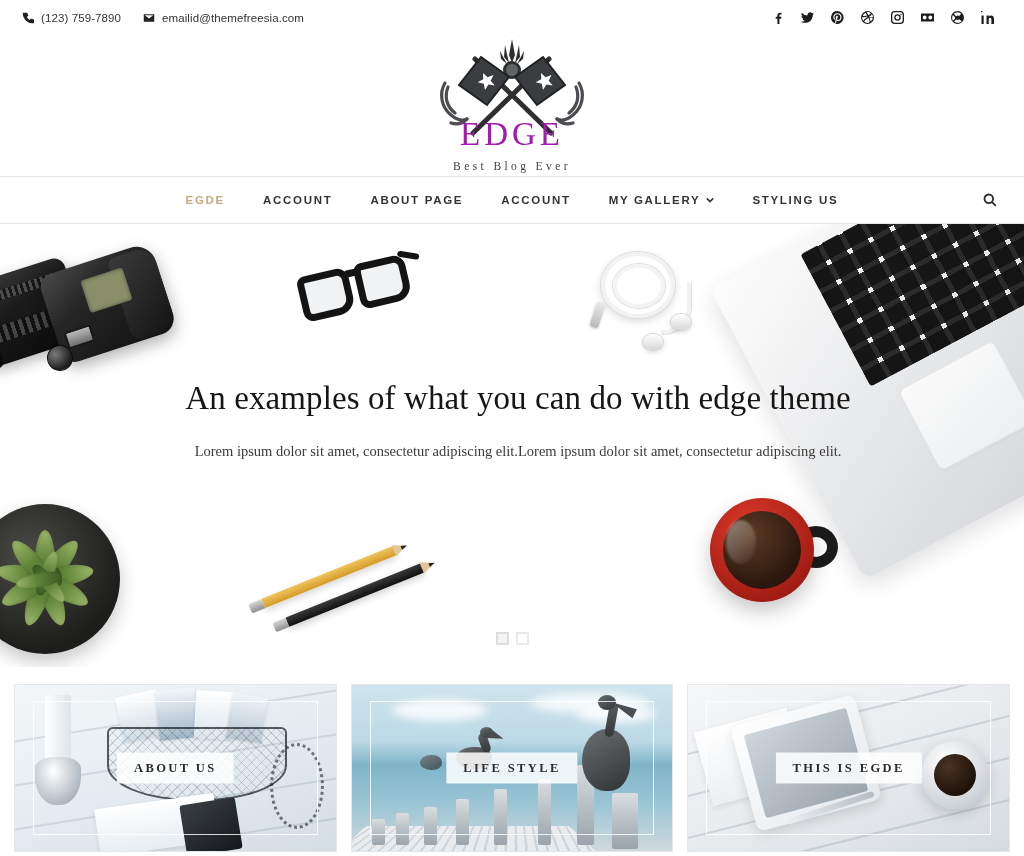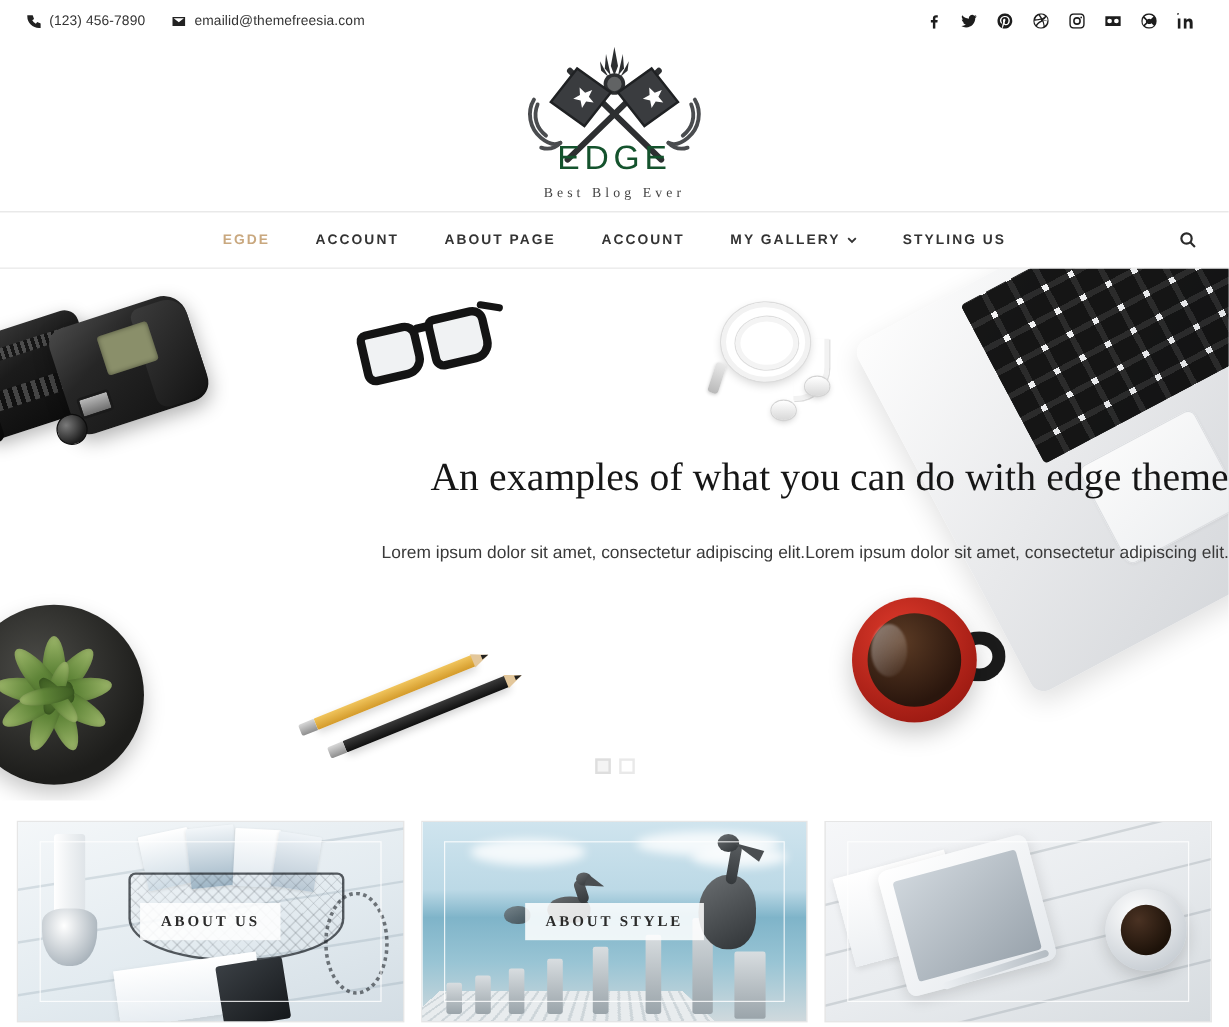--- a/index.html
+++ b/index.html
@@ -36,22 +36,22 @@
   
   .logo-wrap {
     height: 141px;
     display: flex; flex-direction: column;
     align-items: center; justify-content: flex-start;
     padding-top: 2px;
     position: relative;
   }
   .crest { width: 190px; height: 112px; position: relative; display: block; }
   .logo-name {
-    font-family: Liberation Sans, sans-serif;
-    font-size: 28px; letter-spacing: 4px; color: #14532d;
+    font-family: Liberation Serif, serif;
+    font-size: 33px; letter-spacing: 4px; color: #a21caf;
     line-height: 1; margin-top: -31px; position: relative; z-index: 4;
   }
   .logo-tag {
     font-family: "Liberation Serif", serif;
     font-size: 11.5px; letter-spacing: 3.4px; color: #444;
     margin-top: 9px; position: relative; z-index: 4;
   }
 
   
   .navbar {
@@ -84,31 +84,31 @@
   }
   .nav-search svg { width: 14px; height: 14px; stroke: #2b2b2b; fill: none; stroke-width: 2.1; }
 
   
   .hero {
     position: relative; width: 1024px; height: 443px;
     background: #ffffff; overflow: hidden;
   }
   .hero-copy {
     position: absolute; left: 12px; right: 0; top: 155px;
-    text-align: right; z-index: 6;
+    text-align: center; z-index: 6;
   }
   .hero-title {
     font-family: "Liberation Serif", serif;
     font-size: 33px; color: #161616; font-weight: normal;
     letter-spacing: .1px; line-height: 1.2;
   }
   .hero-sub {
-    font-family: Liberation Sans, sans-serif;
+    font-family: Liberation Serif, serif;
     font-size: 14.5px; color: #3a3a3a;
-    margin-top: 32px; line-height: 1.4;
+    margin-top: 22px; line-height: 1.4;
   }
   .slider-dots {
     position: absolute; left: 0; right: 0; bottom: 22px;
     display: flex; justify-content: center; gap: 7px; z-index: 7;
   }
   .dot {
     width: 13px; height: 13px;
     border: 2px solid #e9e9e9; background: #ffffff;
     cursor: pointer;
   }
@@ -475,21 +475,21 @@
 <body>
 
 <div class="topbar">
   <div class="contact-group">
     <div class="contact-item">
       <span class="ic">
         <svg viewBox="0 0 16 16">
             <path d="M2 1h5l1.5 4-2 1.5a9 9 0 004 4L12 8.5 16 10v5H14A13 13 0 011 2V1z"></path>
           </svg>
       </span>
-      <span>(123) 456-7890</span>
+      <span>(123) 759-7890</span>
     </div>
     <div class="contact-item">
       <span class="ic">
         <svg viewBox="0 0 16 16">
             <path d="M1 3h14v10H1V3zm1.3 1.2L8 8.6l5.7-4.4H2.3z"></path>
           </svg>
       </span>
       <span>emailid@themefreesia.com</span>
     </div>
   </div>
@@ -754,31 +754,32 @@
       <div class="neck" style="right:56px;top:18px;height:34px;transform:rotate(10deg)"></div>
       <div class="pelican" style="right:56px;top:10px;width:18px;height:15px;border-radius:50%"></div>
       <div class="beak" style="right:36px;top:18px;transform:rotate(26deg)"></div>
       <div class="pelican" style="left:104px;top:62px;width:36px;height:22px"></div>
       <div class="neck" style="left:128px;top:48px;height:20px;transform:rotate(-18deg)"></div>
       <div class="pelican" style="left:128px;top:42px;width:13px;height:11px;border-radius:50%"></div>
       <div class="beak" style="left:136px;top:46px;border-right-width:16px;transform:rotate(-160deg)"></div>
       <div class="pelican" style="left:68px;top:70px;width:22px;height:15px;opacity:.75"></div>
     </div>
     <div class="card-frame"></div>
-    <div class="card-label">ABOUT STYLE</div>
+    <div class="card-label">LIFE STYLE</div>
   </div>
 
   <div class="card">
     <div class="card-bg c3">
       <div class="plank" style="top:24px"></div>
       <div class="plank" style="top:66px"></div>
       <div class="plank" style="top:108px"></div>
       <div class="plank" style="top:150px"></div>
       <div class="paper"></div>
       <div class="tablet"></div>
       <div class="saucer"></div>
       <div class="cup"></div>
       <div class="pen"></div>
     </div>
     <div class="card-frame"></div>
+    <div class="card-label">THIS IS EGDE</div>
   </div>
 
 </section>
 
 </body></html>

